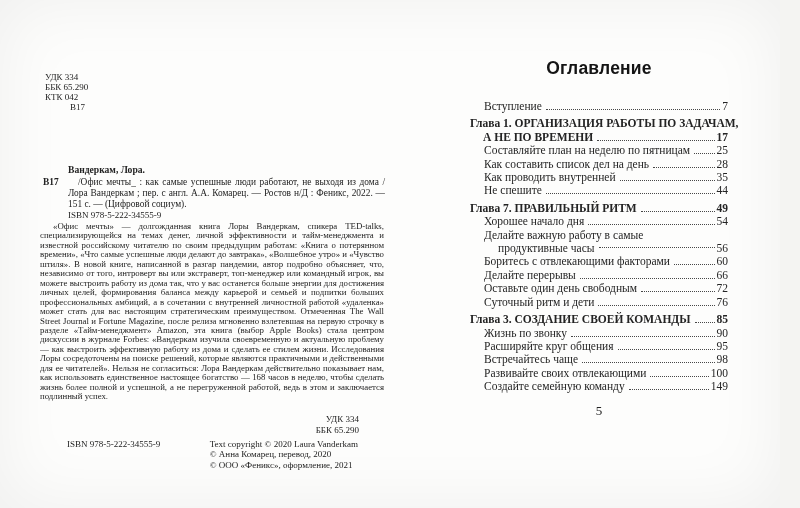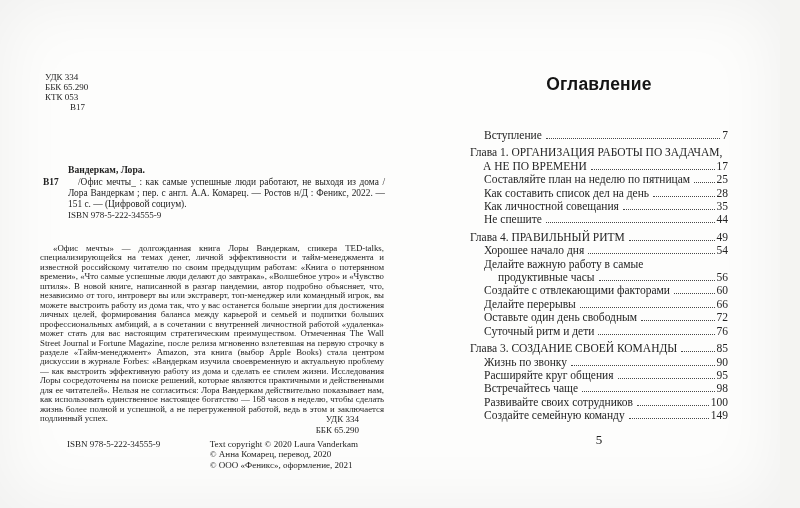--- a/index.html
+++ b/index.html
@@ -26,58 +26,58 @@
   }
   .author { position:absolute; top:96px; left:32px; font-weight:bold; font-size:9.6px; }
   .bib { position:absolute; top:109px; left:0; right:5px; }
   .bib-code { position:absolute; left:7px; top:0; font-weight:bold; font-size:9.4px; }
   .bib-text {
     margin:0 0 16px 32px; font-size:9.4px; line-height:11px;
     text-align:justify; text-indent:10px;
   }
   .isbn-top { position:absolute; top:142px; left:32px; font-size:9px; }
   .annotation {
-    position:absolute; top:176px; left:4px; right:6px;
+    position:absolute; top:154px; left:4px; right:6px;
     margin:0; font-size:8.8px; line-height:9.45px;
     text-align:justify; text-indent:13px;
   }
   .udc-bottom { position:absolute; top:346px; right:31px; font-size:9px; line-height:10.5px; text-align:right; }
   .bottom-row { position:absolute; top:371px; left:31px; right:32px; display:flex; align-items:flex-start; }
   .isbn-bottom { font-size:9px; }
   .copyright { margin-left:auto; font-size:9px; line-height:10.3px; }
 
   
-  .page-right { position:absolute; left:470px; top:68px; width:258px; height:420px; }
+  .page-right { position:absolute; left:470px; top:52px; width:258px; height:420px; }
   .toc-title {
     margin:6px 0 0 0; text-align:center;
     font-family:"Liberation Sans","DejaVu Sans",sans-serif;
     font-size:17.5px; font-weight:700; color:#141414; letter-spacing:0.2px;
   }
-  .toc { margin-top:34px; font-size:11.5px; line-height:13.4px; color:#242424; }
+  .toc { margin-top:21px; font-size:11.5px; line-height:13.4px; color:#242424; }
   .toc-entry { padding-left:14px; }
-  .toc-entry.chapter { padding-left:0; font-weight:400; margin-top:4px;text-align:right; }
+  .toc-entry.chapter { padding-left:0; font-weight:700; margin-top:4px;text-align:right; }
   .toc-line { display:flex; align-items:baseline; }
   .toc-entry.chapter .wrap { padding-left:13px; }
-  .toc-entry:not(.chapter) .wrap { padding-left:14px; }
+  .toc-entry:not(.chapter) .wrap { padding-left:14px;align-items:center; }
   .toc-line .t { white-space:nowrap; }
   .leader { flex:1; min-width:10px; border-bottom:1.5px dotted #474747; margin:0 2px 3px 4px; }
   .pg { white-space:nowrap; }
   .folio { margin-top:9px; text-align:center; font-size:13px; }
 </style>
 </head>
 <body>
 
 <div class="canvas">
 
   <div class="page-left">
 
     <div class="udc-top">
       <div>УДК 334</div>
       <div>ББК 65.290</div>
-      <div>КТК 053</div>
+      <div>КТК 042</div>
       <div class="code">В17</div>
     </div>
 
 
     <div class="author">Вандеркам, Лора.</div>
 
     <div class="bib">
       <span class="bib-code">В17</span>
       <p class="bib-text">/Офис мечты_ : как самые успешные люди работают, не выходя из дома / Лора Вандеркам ; пер. с англ. А.А. Комарец. — Ростов н/Д : Феникс, 2022. — 151 с. — (Цифровой социум).</p>
     </div>
@@ -131,35 +131,35 @@
         </div>
         <div class="toc-entry">
           <div class="toc-line">
             <span class="t">Как составить список дел на день</span>
             <span class="leader"></span>
             <span class="pg">28</span>
           </div>
         </div>
         <div class="toc-entry">
           <div class="toc-line">
-            <span class="t">Как личностной совещания</span>
+            <span class="t">Как проводить внутренней</span>
             <span class="leader"></span>
             <span class="pg">35</span>
           </div>
         </div>
         <div class="toc-entry">
           <div class="toc-line">
             <span class="t">Не спешите</span>
             <span class="leader"></span>
             <span class="pg">44</span>
           </div>
         </div>
         <div class="toc-entry chapter">
           <div class="toc-line">
-            <span class="t">Глава 4. ПРАВИЛЬНЫЙ РИТМ</span>
+            <span class="t">Глава 7. ПРАВИЛЬНЫЙ РИТМ</span>
             <span class="leader"></span>
             <span class="pg">49</span>
           </div>
         </div>
         <div class="toc-entry">
           <div class="toc-line">
             <span class="t">Хорошее начало дня</span>
             <span class="leader"></span>
             <span class="pg">54</span>
           </div>
@@ -169,21 +169,21 @@
             <span class="t">Делайте важную работу в самые</span>
           </div>
           <div class="toc-line wrap">
             <span class="t">продуктивные часы</span>
             <span class="leader"></span>
             <span class="pg">56</span>
           </div>
         </div>
         <div class="toc-entry">
           <div class="toc-line">
-            <span class="t">Создайте с отвлекающими факторами</span>
+            <span class="t">Боритесь с отвлекающими факторами</span>
             <span class="leader"></span>
             <span class="pg">60</span>
           </div>
         </div>
         <div class="toc-entry">
           <div class="toc-line">
             <span class="t">Делайте перерывы</span>
             <span class="leader"></span>
             <span class="pg">66</span>
           </div>
@@ -225,21 +225,21 @@
         </div>
         <div class="toc-entry">
           <div class="toc-line">
             <span class="t">Встречайтесь чаще</span>
             <span class="leader"></span>
             <span class="pg">98</span>
           </div>
         </div>
         <div class="toc-entry">
           <div class="toc-line">
-            <span class="t">Развивайте своих сотрудников</span>
+            <span class="t">Развивайте своих отвлекающими</span>
             <span class="leader"></span>
             <span class="pg">100</span>
           </div>
         </div>
         <div class="toc-entry">
           <div class="toc-line">
             <span class="t">Создайте семейную команду</span>
             <span class="leader"></span>
             <span class="pg">149</span>
           </div>

